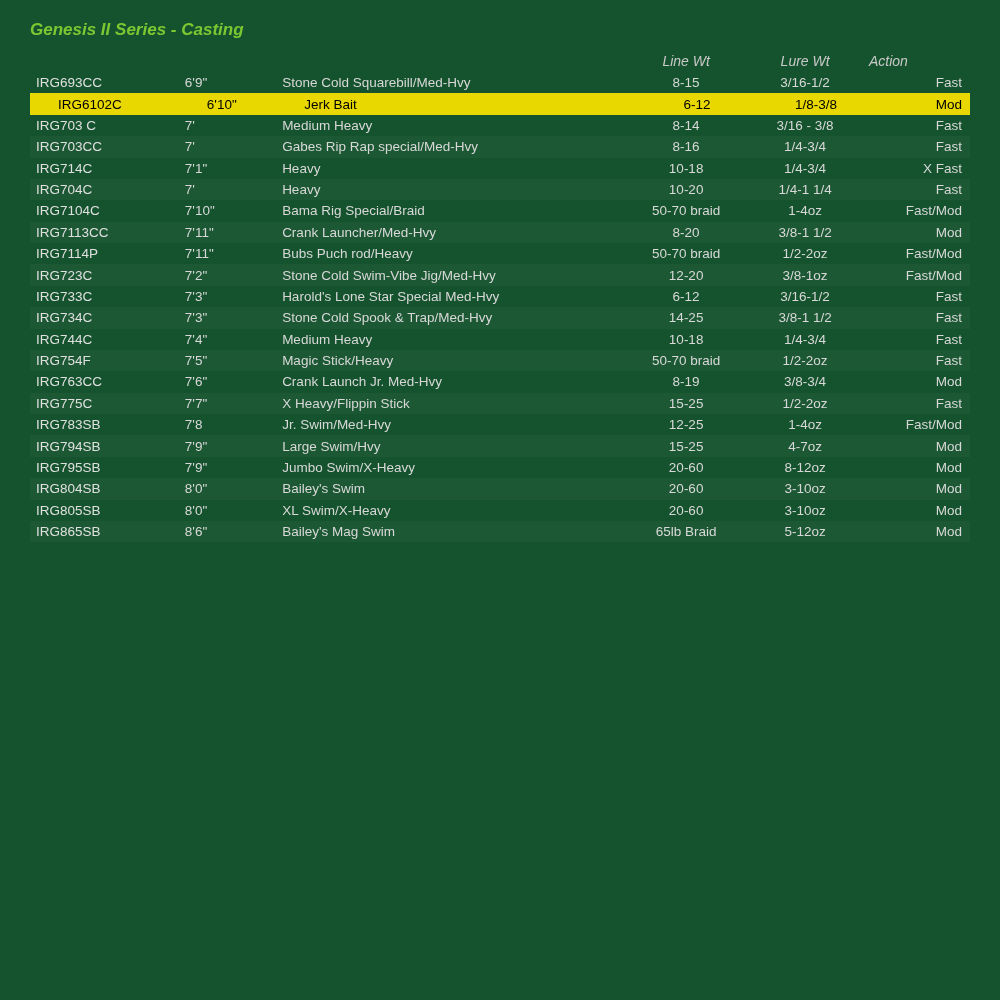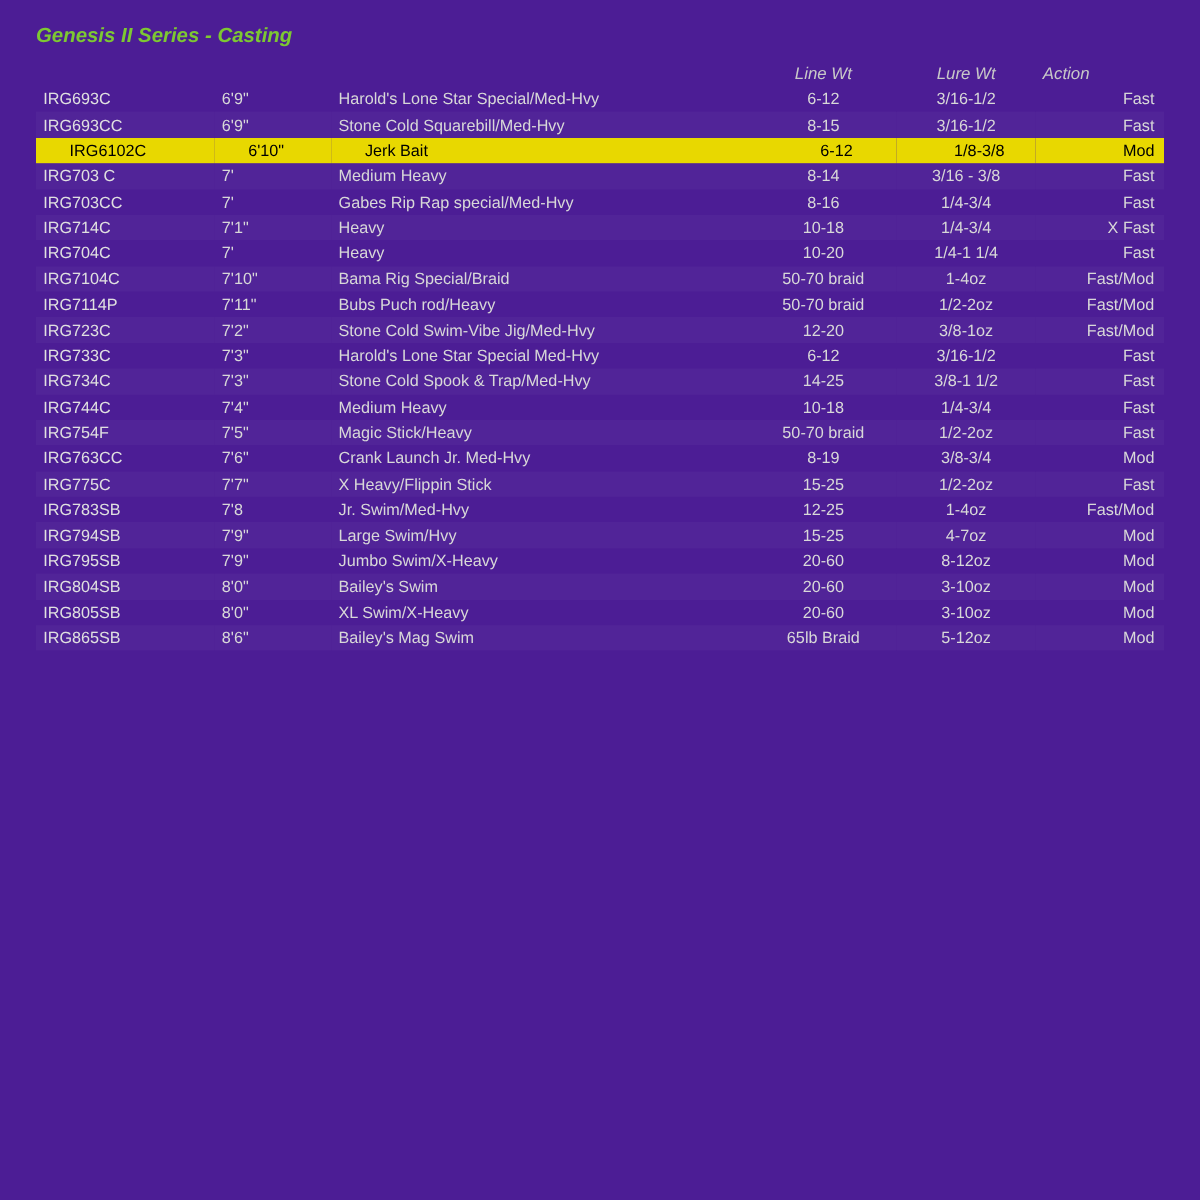--- a/index.html
+++ b/index.html
@@ -7,21 +7,21 @@
       background: #1a1a1a;
       width: 1000px;
       height: 1000px;
       overflow: hidden;
       font-family: Arial, sans-serif;
       color: #e0e0e0;
     }
     .container {
       width: 1000px;
       height: 1000px;
-      background: #4c1d95;
+      background: #14532d;
       padding: 20px 30px;
     }
     .series-title {
       color: #7dc832;
       font-size: 17px;
       font-weight: bold;
       margin-bottom: 10px;
       font-style: italic;
     }
     table {
@@ -89,28 +89,20 @@
       <tr>
         <th></th>
         <th></th>
         <th></th>
         <th class="num">Line Wt</th>
         <th class="num">Lure Wt</th>
         <th class="right">Action</th>
       </tr>
     </thead>
     <tbody id="table-body">
-    <tr>
-    <td class="model">IRG693C</td>
-    <td class="len">6'9"</td>
-    <td class="desc">Harold's Lone Star Special/Med-Hvy</td>
-    <td class="num">6-12</td>
-    <td class="num">3/16-1/2</td>
-    <td class="right">Fast</td>
-  </tr>
         <tr>
     <td class="model">IRG693CC</td>
     <td class="len">6'9"</td>
     <td class="desc">Stone Cold Squarebill/Med-Hvy</td>
     <td class="num">8-15</td>
     <td class="num">3/16-1/2</td>
     <td class="right">Fast</td>
   </tr>
         <tr class="highlighted">
     <td class="model">IRG6102C</td>
@@ -154,20 +146,28 @@
   </tr>
         <tr>
     <td class="model">IRG7104C</td>
     <td class="len">7'10"</td>
     <td class="desc">Bama Rig Special/Braid</td>
     <td class="num">50-70 braid</td>
     <td class="num">1-4oz</td>
     <td class="right">Fast/Mod</td>
   </tr>
         <tr>
+    <td class="model">IRG7113CC</td>
+    <td class="len">7'11"</td>
+    <td class="desc">Crank Launcher/Med-Hvy</td>
+    <td class="num">8-20</td>
+    <td class="num">3/8-1 1/2</td>
+    <td class="right">Mod</td>
+  </tr>
+        <tr>
     <td class="model">IRG7114P</td>
     <td class="len">7'11"</td>
     <td class="desc">Bubs Puch rod/Heavy</td>
     <td class="num">50-70 braid</td>
     <td class="num">1/2-2oz</td>
     <td class="right">Fast/Mod</td>
   </tr>
         <tr>
     <td class="model">IRG723C</td>
     <td class="len">7'2"</td>

